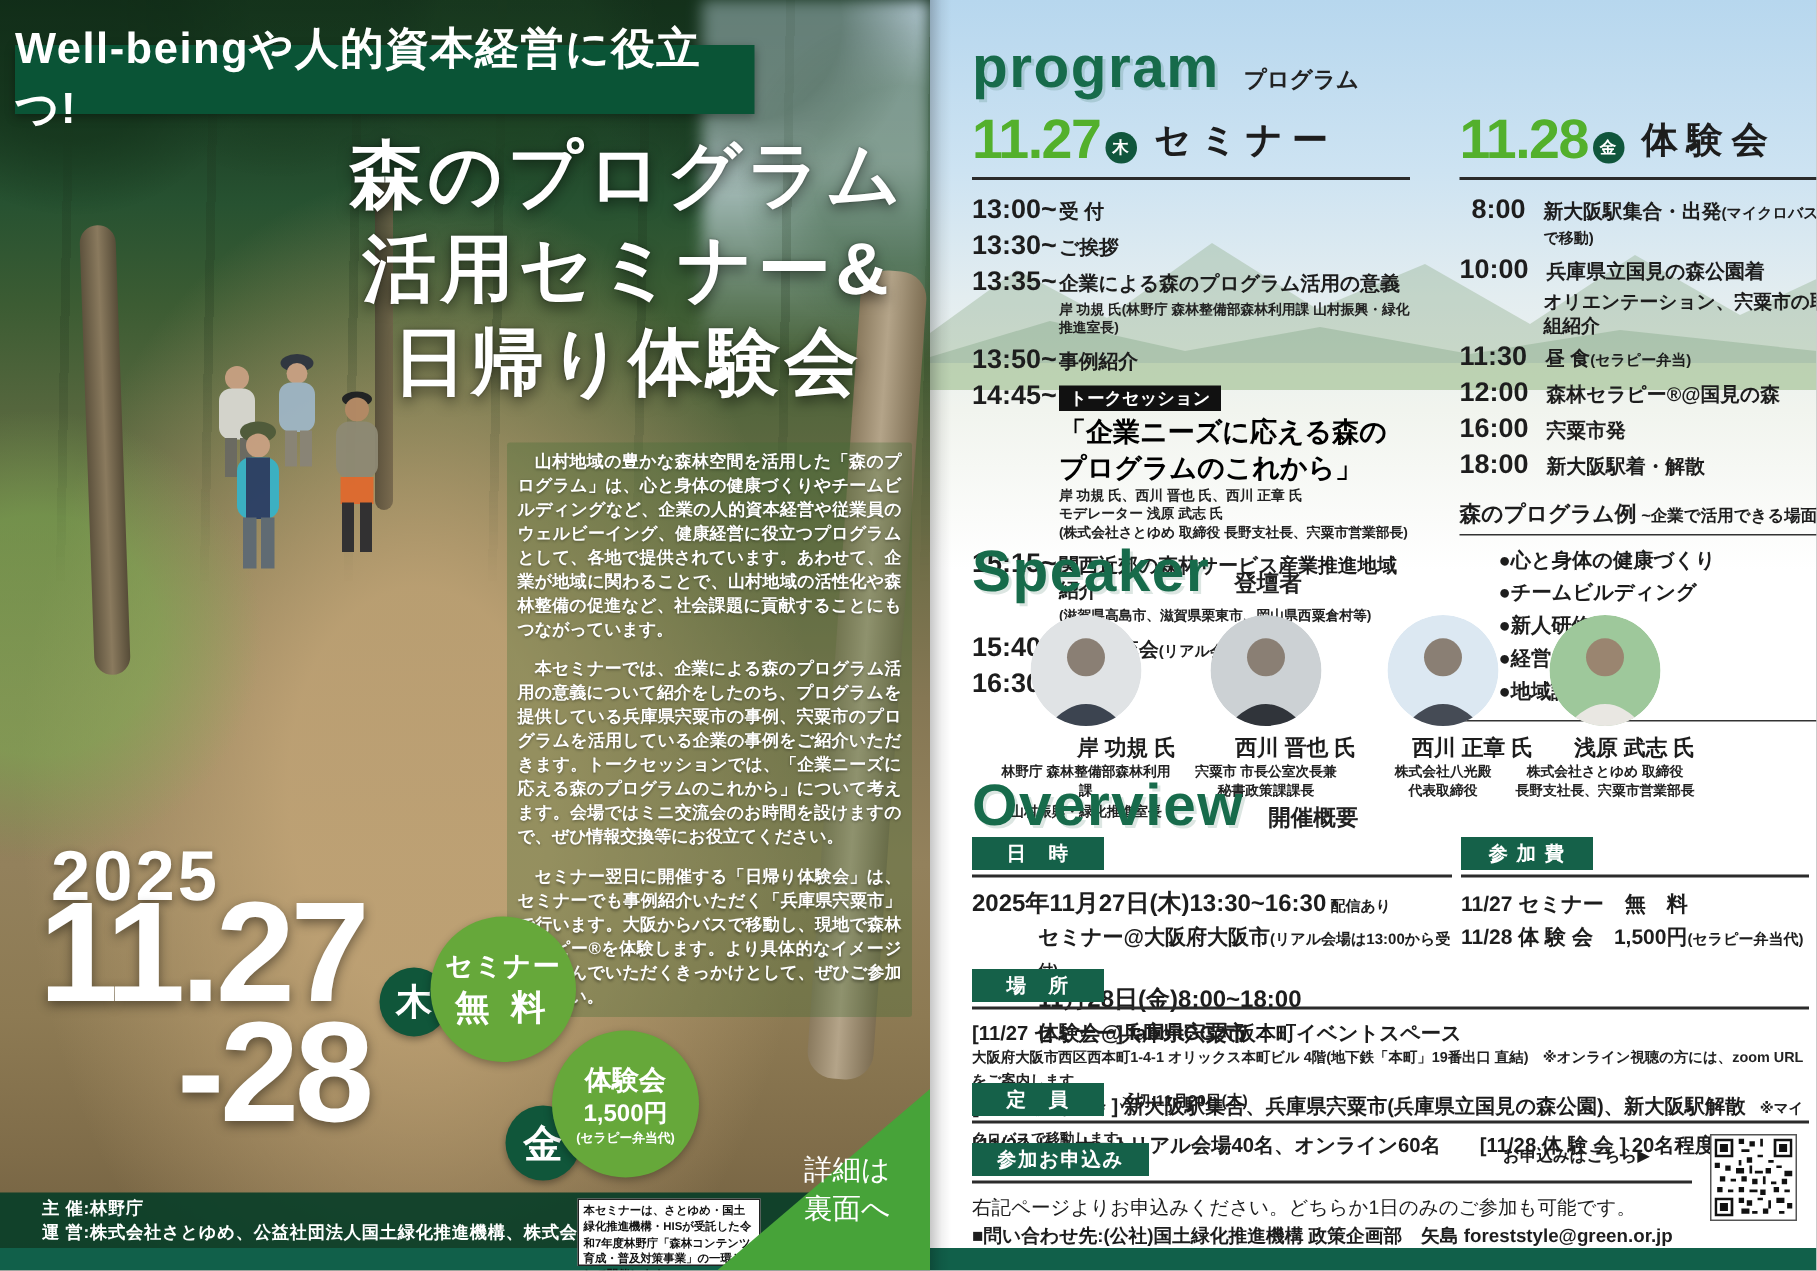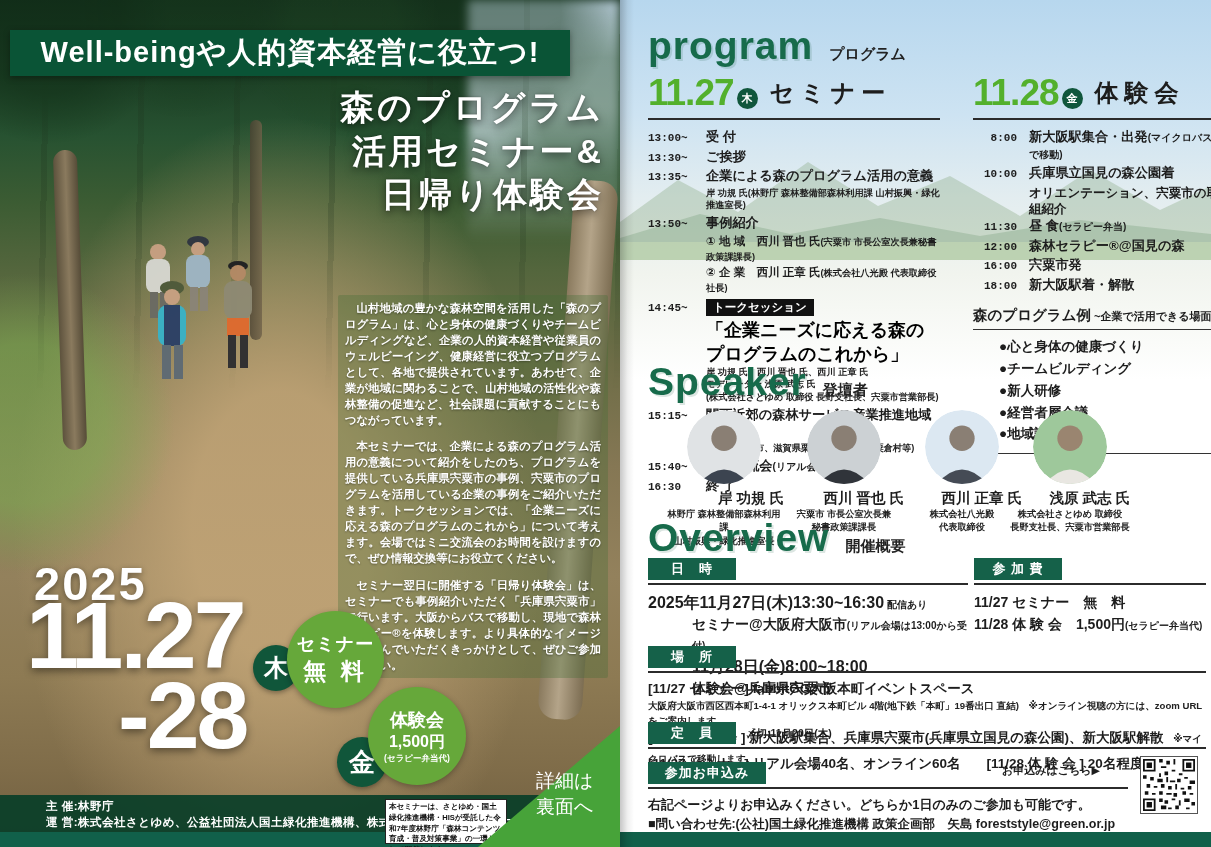--- a/index.html
+++ b/index.html
@@ -28,25 +28,25 @@
     background:linear-gradient(180deg,#c7ddeb 0%,#d8e6ee 45%,rgba(216,230,238,0) 100%);}
   .trunk{position:absolute;border-radius:18px;}
   .trunk.t1{left:556px;top:180px;width:44px;height:540px;transform:rotate(4deg);
     background:linear-gradient(90deg,#8a7a5e,#b4a489 45%,#7c6d52);}
   .trunk.t2{left:58px;top:150px;width:24px;height:300px;transform:rotate(-2deg);
     background:linear-gradient(90deg,#5d523d,#8a7a5e 50%,#564c38);}
   .trunk.t3{left:250px;top:120px;width:12px;height:220px;opacity:.8;
     background:linear-gradient(90deg,#4c4333,#6f6149);}
   .hikers{position:absolute;left:100px;top:226px;}
 
-  .lp-banner{position:absolute;left:10px;top:30px;width:560px;height:46px;background:#0a5436;
+  .lp-banner{position:absolute;left:10px;top:30px;width:493px;height:46px;background:#0a5436;
     color:#fff;font-weight:900;font-size:29px;display:flex;align-items:center;justify-content:center;
     letter-spacing:1px;box-shadow:0 2px 6px rgba(0,0,0,.35);}
-  .lp-title{position:absolute;right:16px;top:86px;text-align:right;color:#fff;font-weight:900;
-    font-size:34px;line-height:1.28;letter-spacing:3px;
+  .lp-title{position:absolute;right:16px;top:86px;text-align:center;color:#fff;font-weight:900;
+    font-size:49px;line-height:1.28;letter-spacing:3px;
     text-shadow:0 3px 9px rgba(0,0,0,.55),0 0 2px rgba(0,0,0,.35);}
   .lp-body{position:absolute;left:338px;top:295px;width:270px;padding:5px 7px;
     background:rgba(64,108,52,.32);border-radius:2px;color:#fff;font-weight:700;
     font-size:11.3px;line-height:1.42;text-align:justify;
     text-shadow:0 1px 2px rgba(0,0,0,.4);}
   .lp-body p{margin:0 0 10px;}
   .lp-body p:last-child{margin-bottom:0;}
 
   .lp-year{position:absolute;left:34px;top:556px;color:#fff;font-weight:900;font-size:47px;
     letter-spacing:2px;text-shadow:0 2px 6px rgba(0,0,0,.45);}
@@ -63,21 +63,21 @@
     box-shadow:0 2px 6px rgba(0,0,0,.3);}
   .badge.b1{left:287px;top:611px;width:97px;height:97px;}
   .badge.b1 .l1{font-size:18px;font-weight:900;letter-spacing:1px;}
   .badge.b1 .l2{font-size:23px;font-weight:900;letter-spacing:4px;}
   .badge.b2{left:368px;top:687px;width:98px;height:98px;}
   .badge.b2 .l1{font-size:18px;font-weight:900;}
   .badge.b2 .l2{font-size:16px;font-weight:900;}
   .badge.b2 .l3{font-size:8.5px;font-weight:700;}
 
   .lp-credits{position:absolute;left:0;top:795px;width:620px;height:37px;z-index:2;
-    background:rgba(9,62,40,.92);color:#fff;padding:4px 0 0 46px;}
+    background:rgba(9,62,40,.92);color:#fff;padding:4px 0 0 28px;}
   .lp-credits .cl{font-size:11.5px;font-weight:700;line-height:1.35;letter-spacing:.5px;}
   .fine-print{position:absolute;left:385px;top:799px;width:122px;height:45px;z-index:3;
     background:#fff;border:1px solid #222;color:#111;font-size:7.6px;font-weight:600;
     line-height:1.42;padding:2px 3px;}
   .corner-tri{position:absolute;left:478px;top:726px;width:142px;height:121px;z-index:4;
     background:#47a339;clip-path:polygon(100% 0,0 100%,100% 100%);}
   .corner-text{position:absolute;left:536px;top:768px;z-index:5;color:#fff;font-weight:400;
     font-size:19px;line-height:1.35;text-align:center;}
   #bottom-bar{position:absolute;left:0;top:832px;width:1211px;height:15px;background:#11604a;z-index:2;}
 
@@ -99,21 +99,21 @@
   .col-a{left:0;width:292px;}
   .col-b{left:325px;width:248px;}
   .col-head{display:flex;align-items:center;border-bottom:2px solid #2b2b2b;
     padding-bottom:7px;margin-bottom:9px;}
   .big-date{font-size:37px;font-weight:900;color:#53b02c;letter-spacing:-1px;line-height:1;}
   .day-sm{width:21px;height:21px;border-radius:50%;background:#10563c;color:#fff;font-size:11px;
     font-weight:800;display:flex;align-items:center;justify-content:center;margin:12px 0 0 3px;flex:0 0 21px;}
   .col-label{font-size:24px;font-weight:900;color:#1d1d1d;letter-spacing:6px;margin-left:12px;white-space:nowrap;}
 
   .row{display:flex;align-items:baseline;margin-bottom:3px;}
-  .row .t{flex:0 0 58px;font-weight:800;font-size:11px;color:#1d1d1d;font-family:Liberation Mono, monospace;}
+  .row .t{flex:0 0 58px;font-weight:800;font-size:18px;color:#1d1d1d;}
   .row .c{font-weight:800;font-size:13.2px;color:#1d1d1d;line-height:1.25;}
   .inote{font-size:10px;font-weight:700;}
   .note{font-size:9.2px;font-weight:600;color:#222;line-height:1.35;}
   .ind{padding-left:58px;margin:-1px 0 4px;}
   .sub{font-size:11.5px;font-weight:800;color:#1d1d1d;line-height:1.3;margin-bottom:1px;}
   .sub .sn{font-size:9.2px;font-weight:600;}
   .tag{background:#111;color:#fff;font-weight:800;font-size:11.5px;padding:1px 7px;display:inline-block;}
   .colb .t{flex:0 0 44px;text-align:right;margin-right:12px;}
 
   .examples{margin-top:13px;}
@@ -139,21 +139,21 @@
     font-weight:800;padding:2px 9px;text-align:center;letter-spacing:1px;white-space:nowrap;}
   .deadline{font-size:10.5px;font-weight:800;color:#1d1d1d;margin-left:10px;}
   .dt-main{font-size:16px;font-weight:900;color:#1d1d1d;line-height:1.45;}
   .dt-sub{font-size:14px;font-weight:900;color:#1d1d1d;line-height:1.45;margin-left:44px;}
   .sm-note{font-size:10px;font-weight:700;}
   .fee-line{font-size:14px;font-weight:900;color:#1d1d1d;line-height:1.6;}
   .pl-line{font-size:13.5px;font-weight:900;color:#1d1d1d;line-height:1.5;}
   .pl-note{font-size:9.6px;font-weight:600;color:#222;line-height:1.5;}
   .cap-line{font-size:13.5px;font-weight:900;color:#1d1d1d;margin-top:2px;}
   .cap-line .gap{display:inline-block;width:26px;}
-  .ap-line1{font-size:13px;font-weight:700;color:#1d1d1d;line-height:1.55;}
+  .ap-line1{font-size:13px;font-weight:400;color:#1d1d1d;line-height:1.55;}
   .ap-line2{font-size:12.5px;font-weight:800;color:#1d1d1d;line-height:1.55;}
   .cta{position:absolute;left:354px;top:247px;font-size:11px;font-weight:900;color:#1d1d1d;}
   .qr-box{position:absolute;left:492px;top:240px;width:58px;height:58px;background:#fff;
     border:1px solid #555;padding:2px;}
 </style>
 </head>
 <body>
 
 <div id="flyer">
 
@@ -265,28 +265,20 @@
         </div>
         <div class="row">
           <span class="t">13:35~</span>
           <span class="c">企業による森のプログラム活用の意義</span>
         </div>
         <div class="note ind">岸 功規 氏(林野庁 森林整備部森林利用課 山村振興・緑化推進室長)</div>
         <div class="row">
           <span class="t">13:50~</span>
           <span class="c">事例紹介</span>
         </div>
-        <div class="ind">
-          <div class="sub">
-            <span>① 地 域</span>　<span>西川 晋也 氏</span><span class="sn">(宍粟市 市長公室次長兼秘書政策課課長)</span>
-          </div>
-          <div class="sub">
-            <span>② 企 業</span>　<span>西川 正章 氏</span><span class="sn">(株式会社八光殿 代表取締役社長)</span>
-          </div>
-        </div>
         <div class="row">
           <span class="t">14:45~</span>
           <span class="tag">トークセッション</span>
         </div>
         <div class="ind">
           <div class="c" style="font-size:18px;font-weight:900">「企業ニーズに応える森のプログラムのこれから」</div>
           <div class="note">岸 功規 氏、西川 晋也 氏、西川 正章 氏</div>
           <div class="note">モデレーター 浅原 武志 氏</div>
           <div class="note">(株式会社さとゆめ 取締役 長野支社長、宍粟市営業部長)</div>
         </div>

